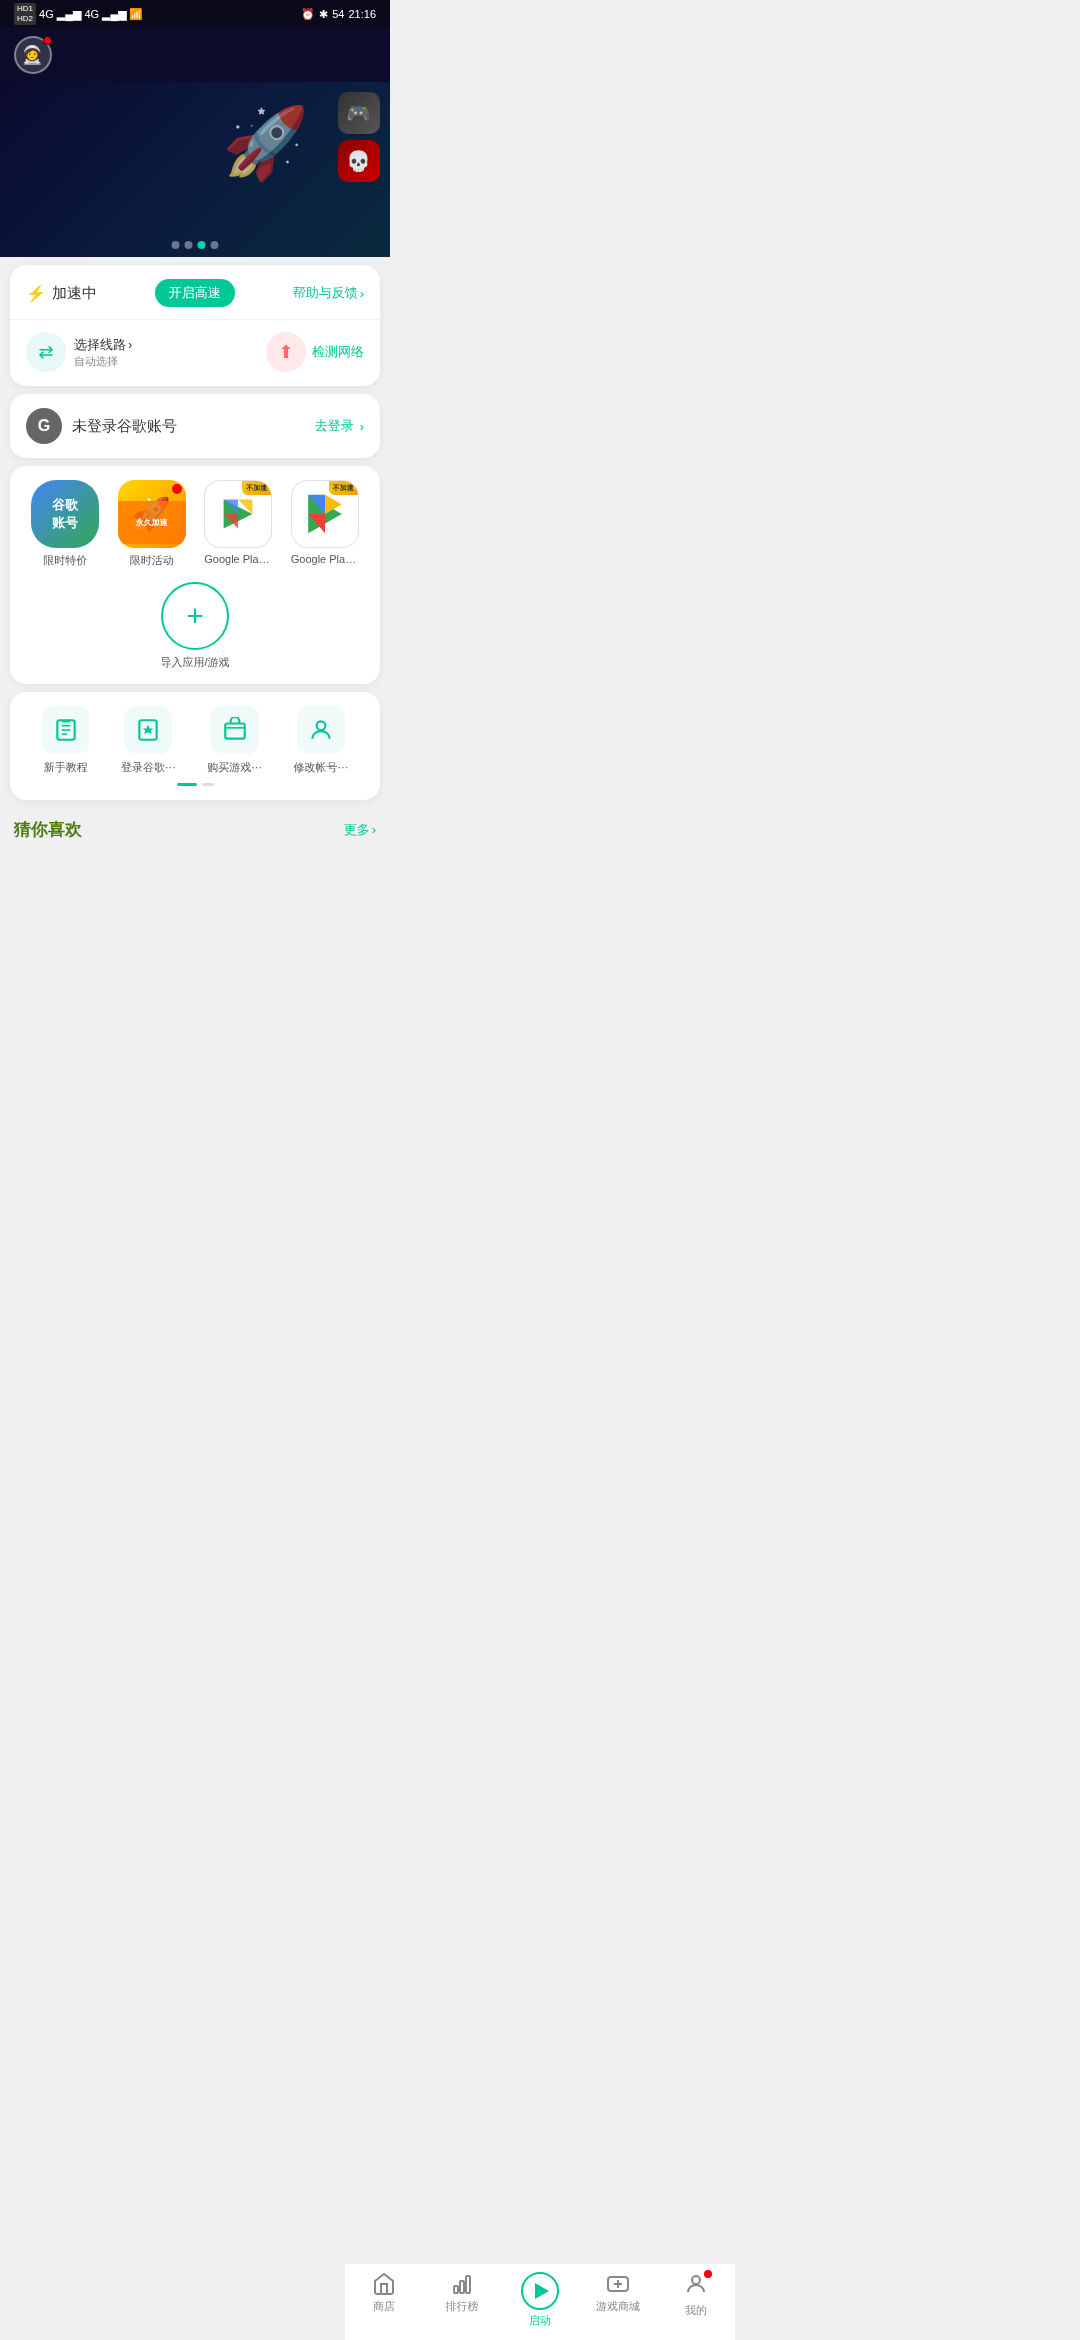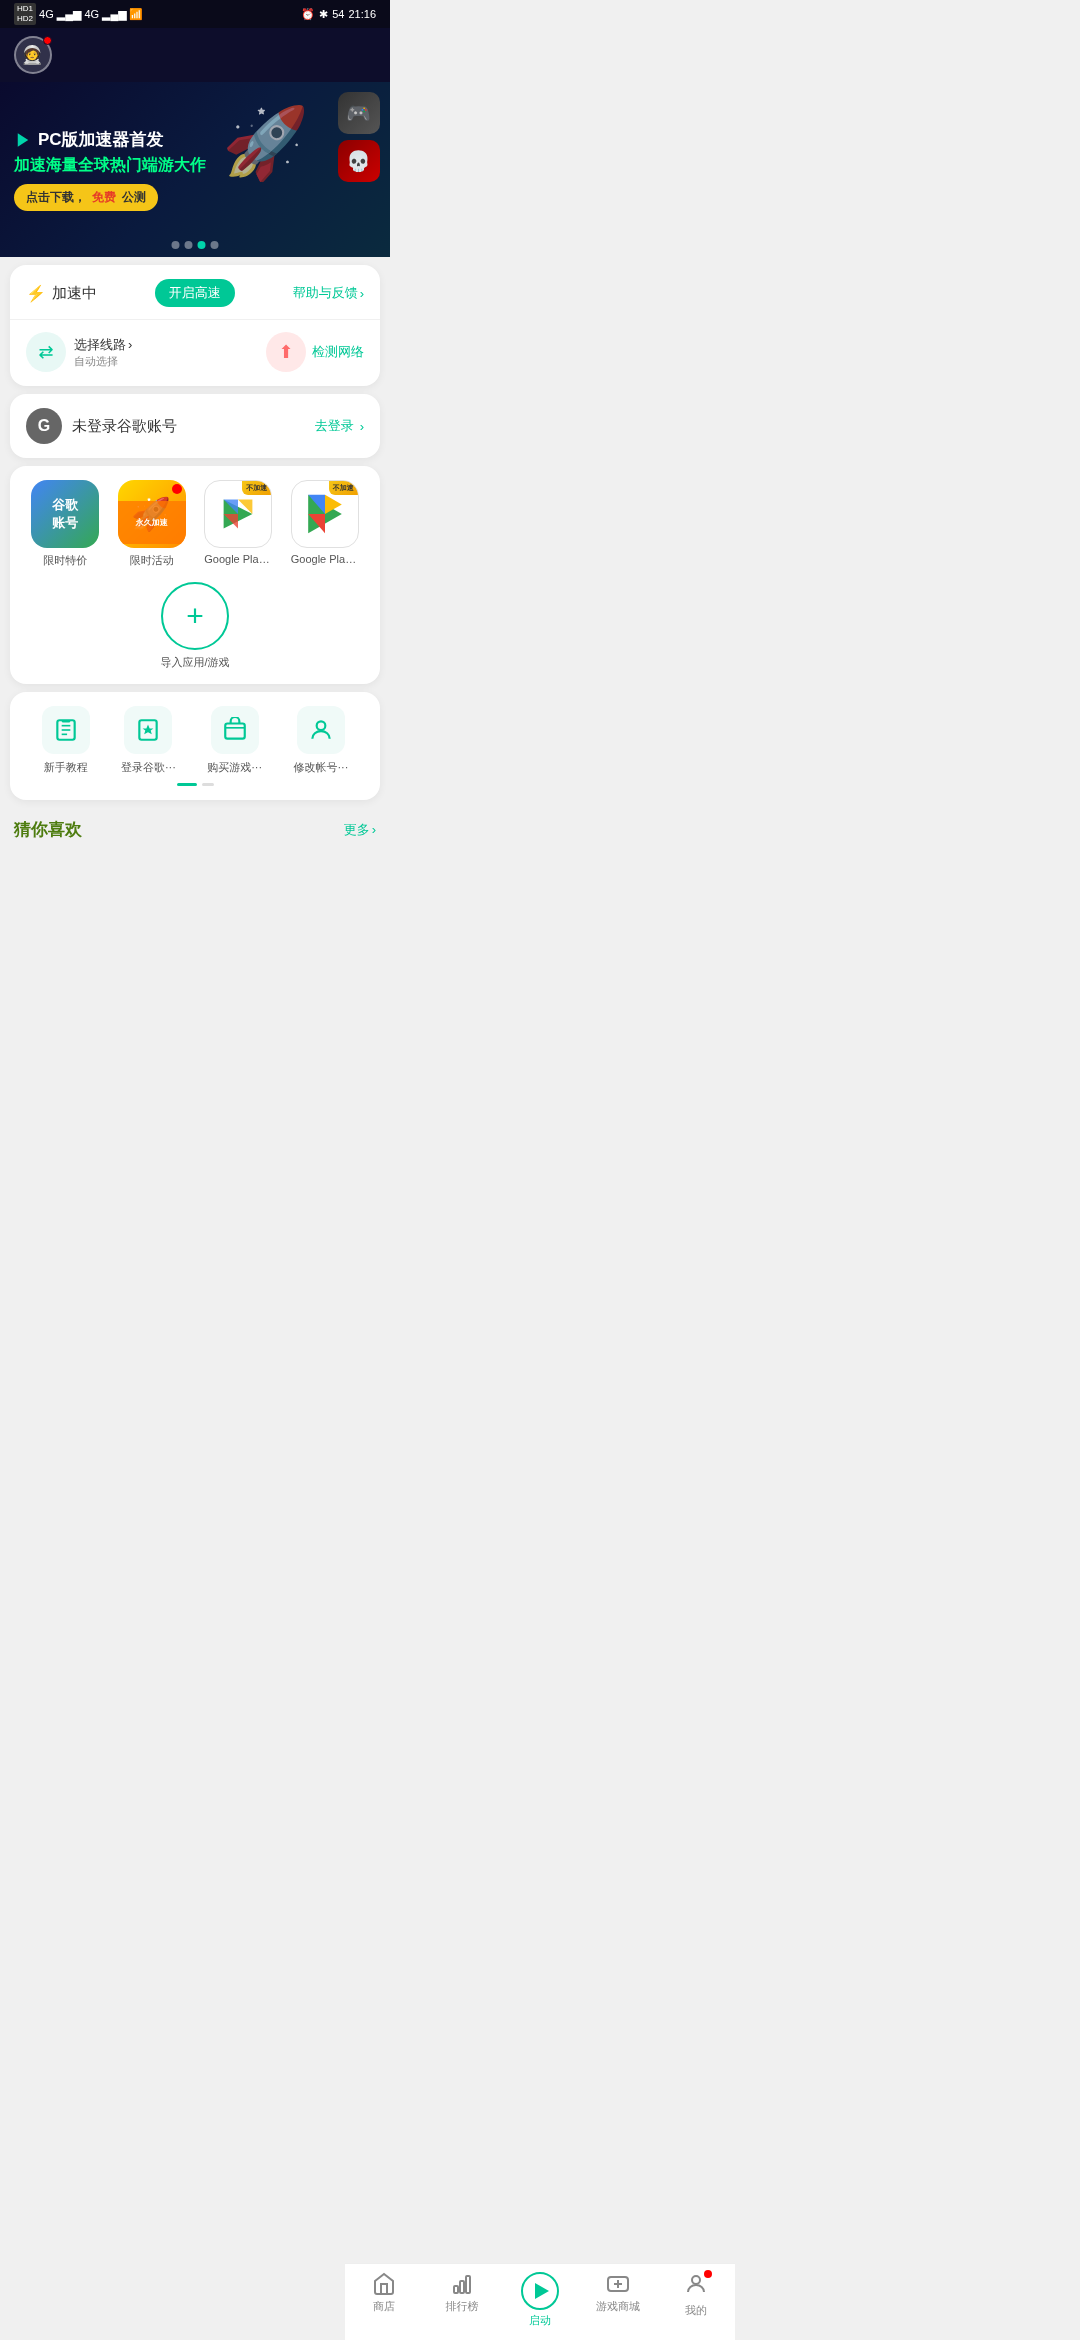--- a/index.html
+++ b/index.html
@@ -205,21 +205,21 @@
     }
     .app-icon-wrap {
       width: 68px; height: 68px;
       border-radius: 16px;
       display: flex; align-items: center; justify-content: center;
       position: relative; overflow: hidden;
     }
     .app-icon-google-account {
       background: linear-gradient(135deg, #4285f4, #34a853);
       color: white; font-size: 13px; font-weight: 700;
-      text-align: center; line-height: 1.3;
+      text-align: center; line-height: 1.3; border-radius: 25px;
     }
     .badge-red {
       position: absolute; top: 4px; right: 4px;
       width: 10px; height: 10px; border-radius: 50%;
       background: red;
     }
     .badge-noaccel {
       position: absolute; top: 0; right: 0;
       background: linear-gradient(135deg, #f5c518, #f0a000);
       color: #333; font-size: 7px; font-weight: 600;
@@ -332,34 +332,20 @@
 </div>
 
 <div class="header">
   <div class="avatar-btn">
     <span>🧑‍🚀</span>
     <div class="avatar-dot"></div>
   </div>
 </div>
 
 <div class="banner">
-  <div class="banner-content">
-    <div class="banner-tag">
-      <svg width="18" height="18" viewBox="0 0 24 24">
-        <polygon points="5,3 19,12 5,21" fill="#00d4aa"></polygon>
-      </svg>
-      <span style="color:white; font-size:17px; font-weight:700;">PC版加速器首发</span>
-    </div>
-    <div class="banner-subtitle">加速海量全球热门端游大作</div>
-    <div class="banner-btn">
-      <span class="banner-btn-text">点击下载，</span>
-      <span class="banner-btn-free">免费</span>
-      <span class="banner-btn-text">公测</span>
-    </div>
-  </div>
 
   <div class="banner-rocket">🚀</div>
 
   <div class="banner-game-icons">
     <div class="banner-game-icon">🎮</div>
     <div class="banner-game-icon" style="background: linear-gradient(135deg, #8b0000, #cc0000);">💀</div>
   </div>
 
   <div class="banner-dots">
     <div class="dot"></div>

